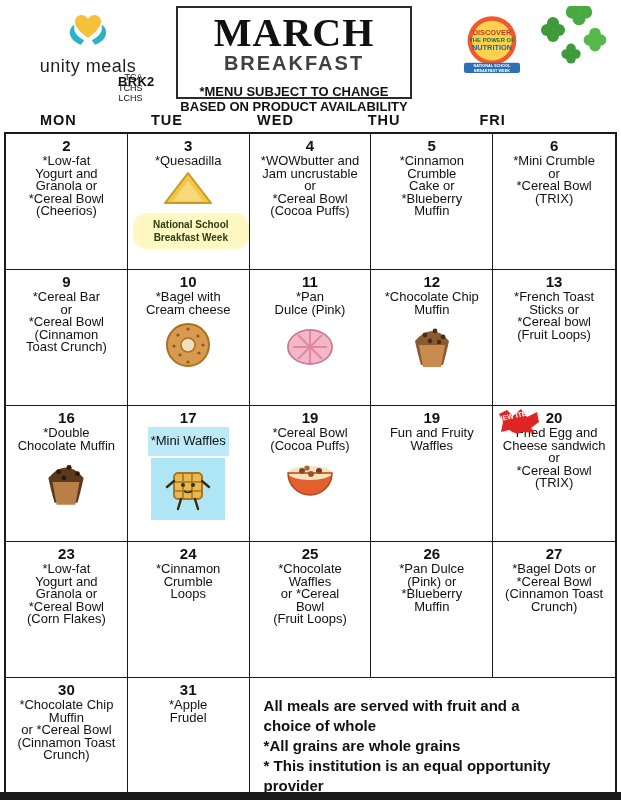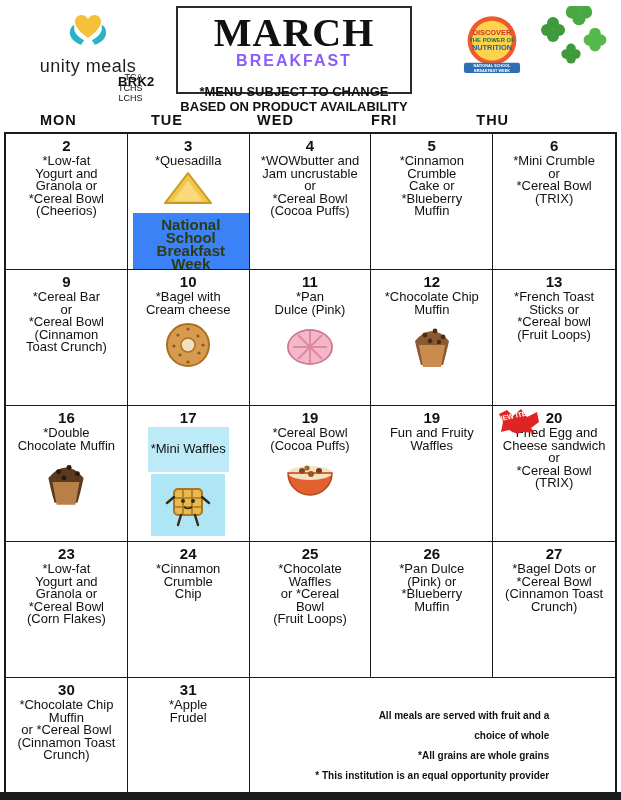--- a/index.html
+++ b/index.html
@@ -68,24 +68,24 @@
   }
   .title-main {
     font-family: "Liberation Serif", serif;
     font-size: 40px;
     line-height: 42px;
     font-weight: bold;
     letter-spacing: 1px;
     color: #111;
   }
   .title-sub {
-    font-size: 16px;
+    font-size: 20px;
     letter-spacing: 2px;
     font-weight: bold;
-    color: #8b5cf6;
+    color: #404040;
     margin-top: -2px;
   }
   .menu-note {
     position: absolute;
     left: 176px; top: 84px;
     width: 236px;
     text-align: center;
     font-size: 13px;
     font-weight: bold;
     color: #111;
@@ -158,41 +158,41 @@
   .note-cell {
     grid-column: span 3;
     border-right: none;
     border-bottom: none;
     display: flex;
     align-items: center;
     justify-content: center;
     padding: 8px 14px;
   }
   .note-text {
-    font-size: 10px;
+    font-size: 15px;
     font-weight: bold;
     line-height: 20px;
     color: #111;
-    text-align: right;
+    text-align: left;
   }
   .nsbw {
     margin: 4px auto 0 auto;
     width: 116px;
-    background: #3b82f6;
-    border-radius: 0;
-    font-size: 15px;
+    background: #fef9c3;
+    border-radius: 14px;
+    font-size: 10px;
     font-weight: bold;
     color: #2f3b12;
     line-height: 13px;
     padding: 5px 3px;
   }
   .hl-blue {
     display: inline-block;
     background: #bdeaf7;
-    padding: 16px 3px;
+    padding: 8px 3px;
   }
   .waffle-box {
     margin: 2px auto 0 auto;
     width: 74px; height: 62px;
     background: #aee6f5;
     display: flex; align-items: center; justify-content: center;
   }
   .newitem {
     position: absolute;
     left: 4px; top: 2px;
@@ -283,22 +283,22 @@
             <circle cx="0" cy="6" r="6"></circle>
         </g>
       </g>
     </svg>
   </div>
 
   <div class="daybar">
     <div class="dayname">MON</div>
     <div class="dayname">TUE</div>
     <div class="dayname">WED</div>
+    <div class="dayname">THU</div>
     <div class="dayname">FRI</div>
-    <div class="dayname">THU</div>
   </div>
 
   <div class="cal">
 
     <div class="cell">
       <div class="daynum">2</div>
       <div class="items">
         <div>*Low-fat</div>
         <div>Yogurt and</div>
         <div>Granola or</div>
@@ -512,21 +512,21 @@
         <div>*Cereal Bowl</div>
         <div>(Corn Flakes)</div>
       </div>
     </div>
 
     <div class="cell">
       <div class="daynum">24</div>
       <div class="items">
         <div>*Cinnamon</div>
         <div>Crumble</div>
-        <div>Chip</div>
+        <div>Loops</div>
       </div>
     </div>
 
     <div class="cell">
       <div class="daynum">25</div>
       <div class="items">
         <div>*Chocolate</div>
         <div>Waffles</div>
         <div>or *Cereal</div>
         <div>Bowl</div>

